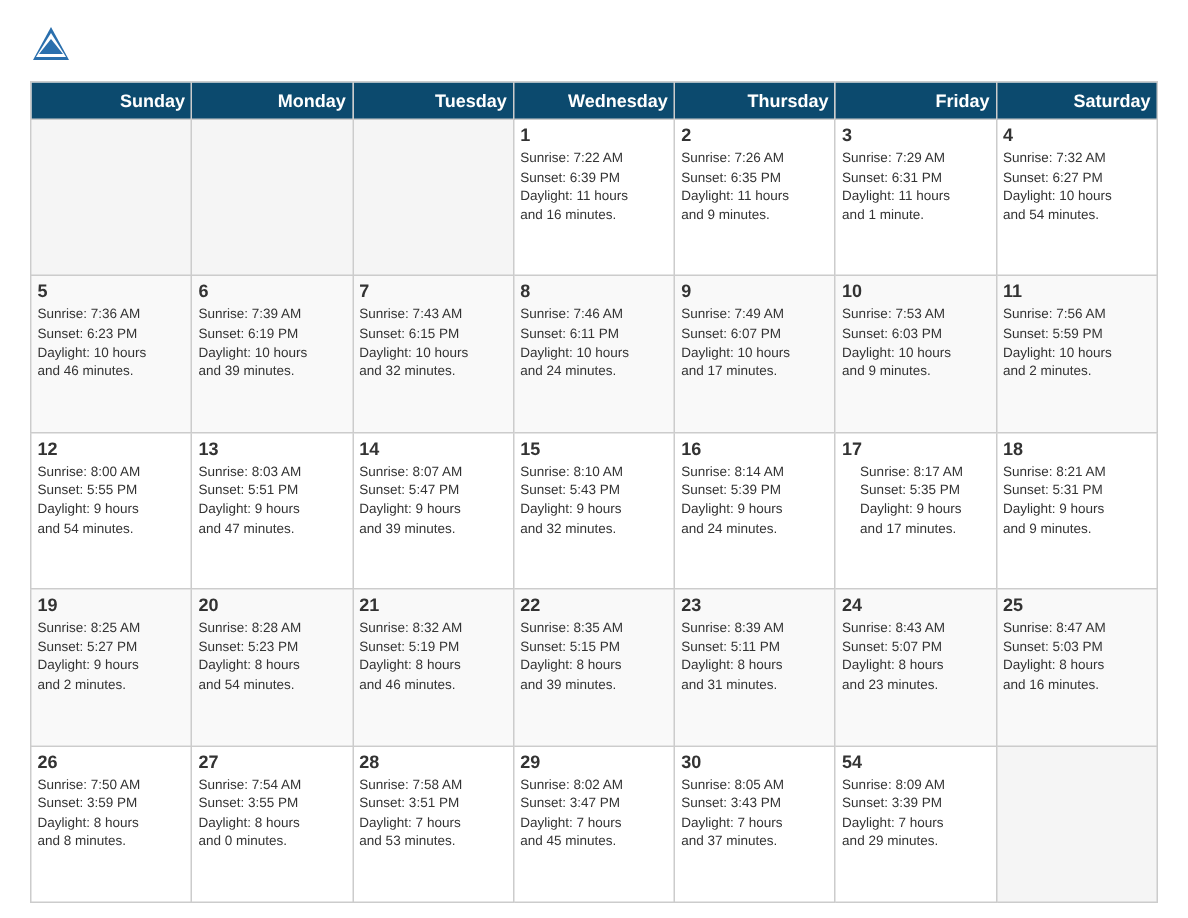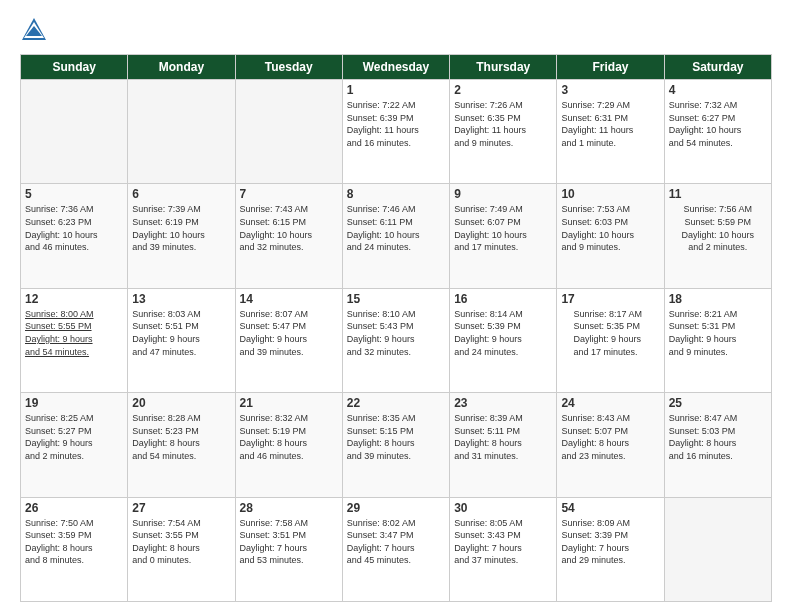--- a/index.html
+++ b/index.html
@@ -59,26 +59,26 @@
       font-size: 14px;
       color: #333;
     }
     .calendar {
       flex: 1;
       border-collapse: collapse;
       width: 100%;
       table-layout: fixed;
     }
     .calendar th {
-      background-color: #14532d;
+      background-color: #0c4a6e;
       color: #fff;
       font-size: 12px;
       font-weight: bold;
       padding: 5px 4px;
-      text-align: center;
+      text-align: right;
       border: 1px solid #ccc;
     }
     .calendar td {
       vertical-align: top;
       border: 1px solid #ccc;
       padding: 3px 4px;
       font-size: 9.5px;
       color: #333;
       height: 85px;
       background: #fff;
@@ -211,30 +211,30 @@
           </td>
           <td>
             <span class="day-number">10</span>
             <div class="day-info" style="white-space: pre-line;">Sunrise: 7:53 AM
 Sunset: 6:03 PM
 Daylight: 10 hours
 and 9 minutes.</div>
           </td>
           <td>
             <span class="day-number">11</span>
-            <div class="day-info" style="white-space: pre-line; text-align: center;">Sunrise: 7:56 AM
+            <div class="day-info" style="white-space: pre-line;">Sunrise: 7:56 AM
 Sunset: 5:59 PM
 Daylight: 10 hours
 and 2 minutes.</div>
           </td>
         </tr>
         <tr class="week-row">
           <td>
             <span class="day-number">12</span>
-            <div class="day-info" style="white-space: pre-line; text-decoration: underline;">Sunrise: 8:00 AM
+            <div class="day-info" style="white-space: pre-line;">Sunrise: 8:00 AM
 Sunset: 5:55 PM
 Daylight: 9 hours
 and 54 minutes.</div>
           </td>
           <td>
             <span class="day-number">13</span>
             <div class="day-info" style="white-space: pre-line;">Sunrise: 8:03 AM
 Sunset: 5:51 PM
 Daylight: 9 hours
 and 47 minutes.</div>

